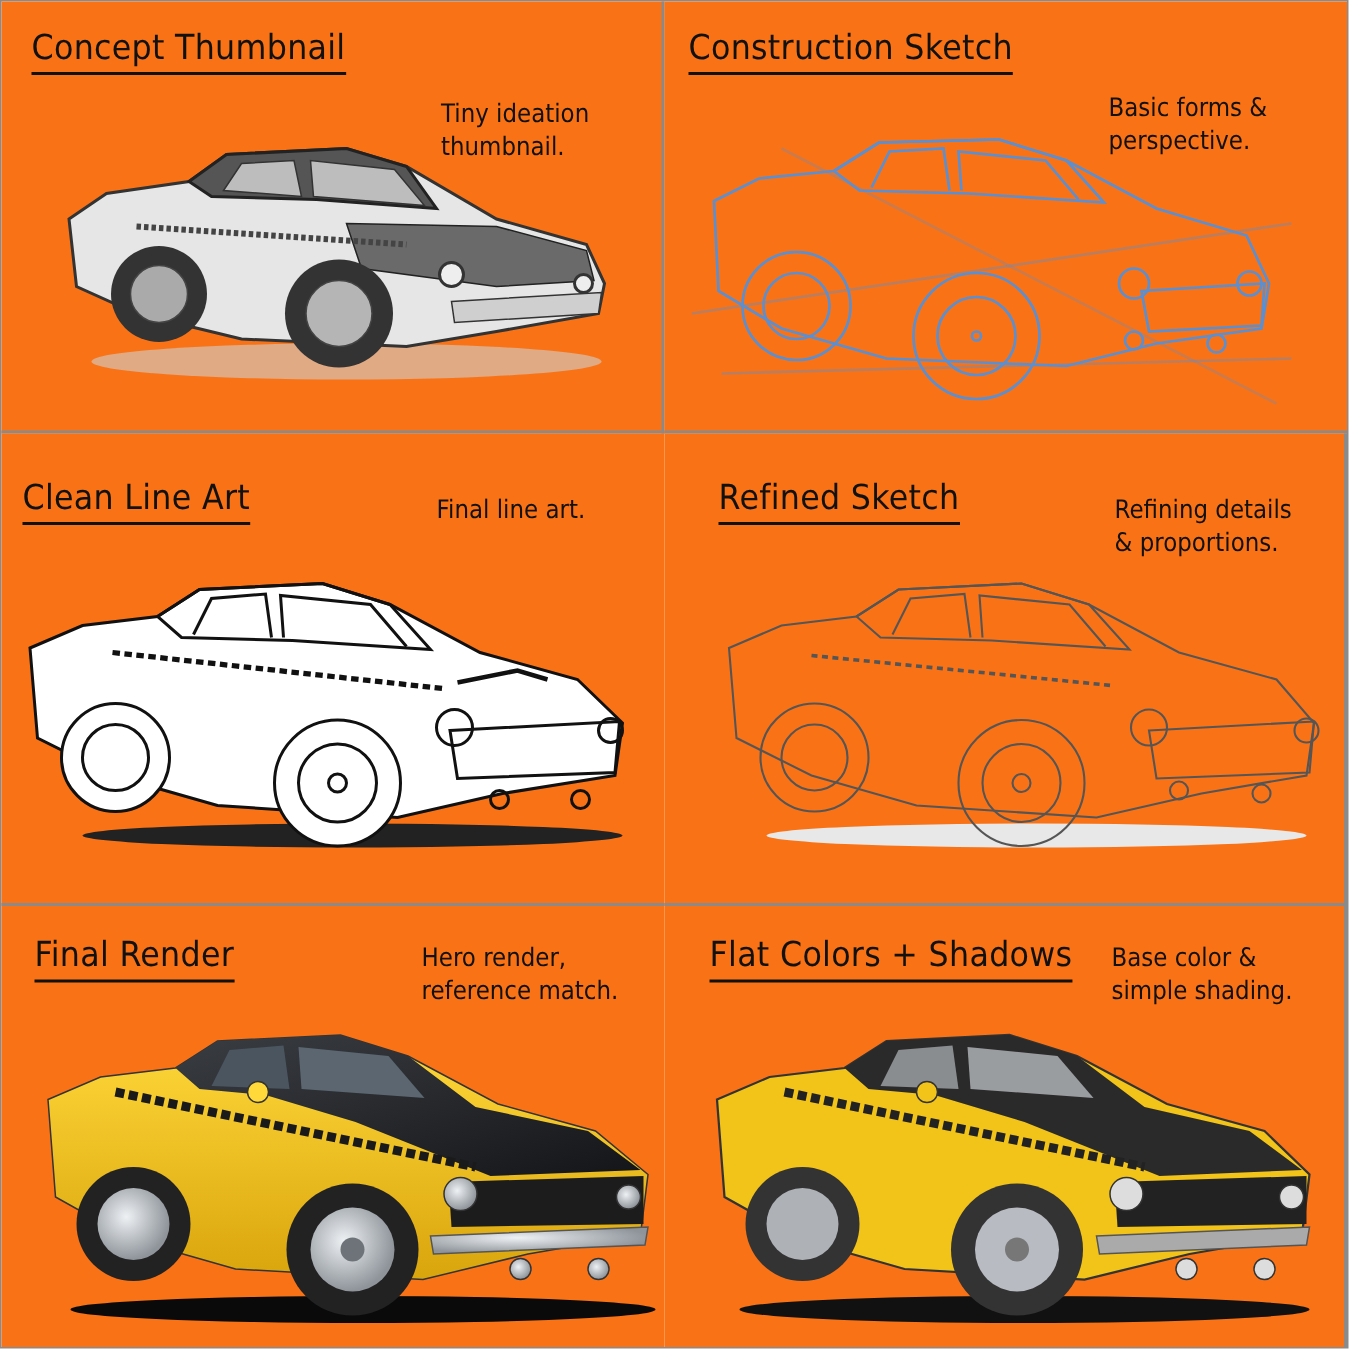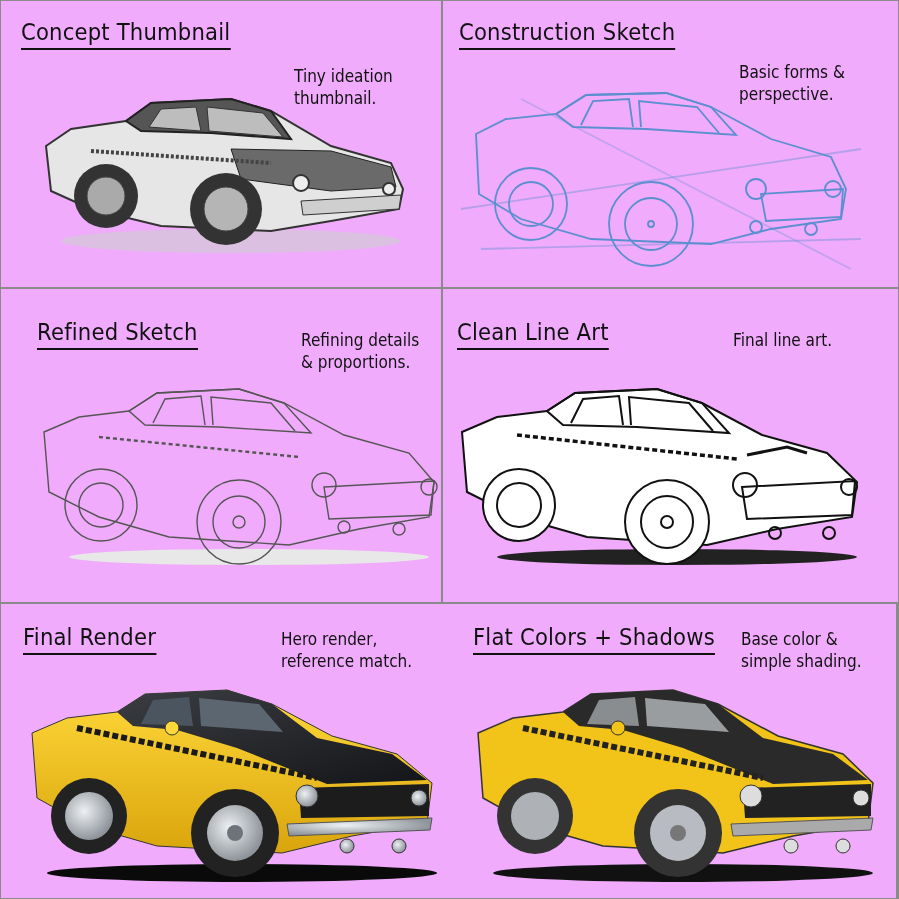--- a/index.html
+++ b/index.html
@@ -6,21 +6,21 @@
   body { width:899px; height:899px; overflow:hidden; font-family:"DejaVu Sans", sans-serif; }
   .grid {
     position:absolute; left:0; top:0; width:897px; height:897px;
     border:1px solid #8a8a8a;
     display:grid;
     grid-template-columns: 442px 455px;
     grid-template-rows: 288px 315px 294px;
     background:#fff;
   }
   .panel {
-    position:relative; overflow:hidden; background:#f0abfc;
+    position:relative; overflow:hidden; background:#f97316;
     box-sizing:border-box;
   }
   .panel.c0 { border-right:2px solid #8a8a8a; }
   .panel.r0, .panel.r1 { border-bottom:2px solid #8a8a8a; }
   .title {
     position:absolute; font-size:23px; color:#111; letter-spacing:0.2px;
     font-family:"DejaVu Sans", sans-serif; font-weight:normal;
     padding-bottom:3px; border-bottom:2.5px solid #111; white-space:nowrap;
     transform:scaleX(0.92); transform-origin:left top;
   }
@@ -76,20 +76,44 @@
       <circle cx="190" cy="135" r="42"></circle>
         <circle cx="190" cy="135" r="26"></circle>
         <circle cx="190" cy="135" r="3"></circle>
       <circle cx="295" cy="100" r="10"></circle>
         <circle cx="372" cy="100" r="8"></circle>
       <circle cx="295" cy="138" r="6"></circle>
         <circle cx="350" cy="140" r="6"></circle>
     </svg>
   </div>
 
+  <div class="panel c1 r1">
+    <div class="title" style="left:14px;top:30px;">Clean Line Art</div>
+    <div class="caption" style="left:290px;top:40px;">Final line art.</div>
+    <svg class="car" style="left:14px;top:98px;" width="410" height="185" viewBox="0 0 410 185" fill="none" stroke="#111" stroke-width="2">
+      <ellipse cx="220" cy="170" rx="180" ry="8" fill="#222" stroke="none"></ellipse>
+      <path d="M5 45 L40 30 L90 24 L118 6 L200 2 L245 16 L305 48 L370 66 L400 95 L395 130 L320 142 L250 158 L130 150 L60 130 L10 105 Z" fill="#fff"></path>
+      <path d="M90 24 L118 6 L200 2 L245 16 L272 46 L180 40 L106 38 Z"></path>
+      <path d="M114 36 L126 12 L162 9 L166 38"></path>
+        <path d="M174 38 L172 10 L232 16 L256 44"></path>
+      <path d="M60 48 L280 72" stroke-dasharray="5 3" stroke-width="3.5"></path>
+      <path d="M290 68 L330 60 L350 66" stroke-width="3"></path>
+      <path d="M285 100 L398 94 L395 128 L290 132 Z"></path>
+      <circle cx="62" cy="118" r="36" fill="#fff"></circle>
+        <circle cx="62" cy="118" r="22"></circle>
+      <circle cx="210" cy="135" r="42" fill="#fff"></circle>
+        <circle cx="210" cy="135" r="26"></circle>
+        <circle cx="210" cy="135" r="6"></circle>
+      <circle cx="288" cy="98" r="12"></circle>
+        <circle cx="392" cy="100" r="8"></circle>
+      <circle cx="318" cy="146" r="6"></circle>
+        <circle cx="372" cy="146" r="6"></circle>
+    </svg>
+  </div>
+
   <div class="panel c0 r1">
     <div class="title" style="left:36px;top:30px;">Refined Sketch</div>
     <div class="caption" style="left:300px;top:40px;">Refining details
 &amp; proportions.</div>
     <svg class="car" style="left:38px;top:98px;" width="400" height="185" viewBox="0 0 400 185" fill="none" stroke="#555" stroke-width="1.4">
       <ellipse cx="210" cy="170" rx="180" ry="8" fill="#e8e8e8" stroke="none"></ellipse>
       <path d="M5 45 L40 30 L90 24 L118 6 L200 2 L245 16 L305 48 L370 66 L395 95 L390 130 L320 142 L250 158 L130 150 L60 130 L10 105 Z"></path>
       <path d="M90 24 L118 6 L200 2 L245 16 L272 46 L180 40 L106 38 Z"></path>
       <path d="M114 36 L126 12 L162 9 L166 38"></path>
         <path d="M174 38 L172 10 L232 16 L256 44"></path>
@@ -97,44 +121,20 @@
       <path d="M285 100 L395 94 L392 128 L290 132 Z"></path>
       <circle cx="62" cy="118" r="36"></circle>
         <circle cx="62" cy="118" r="22"></circle>
       <circle cx="200" cy="135" r="42"></circle>
         <circle cx="200" cy="135" r="26"></circle>
         <circle cx="200" cy="135" r="6"></circle>
       <circle cx="285" cy="98" r="12"></circle>
         <circle cx="390" cy="100" r="8"></circle>
       <circle cx="305" cy="140" r="6"></circle>
         <circle cx="360" cy="142" r="6"></circle>
-    </svg>
-  </div>
-
-  <div class="panel c1 r1">
-    <div class="title" style="left:14px;top:30px;">Clean Line Art</div>
-    <div class="caption" style="left:290px;top:40px;">Final line art.</div>
-    <svg class="car" style="left:14px;top:98px;" width="410" height="185" viewBox="0 0 410 185" fill="none" stroke="#111" stroke-width="2">
-      <ellipse cx="220" cy="170" rx="180" ry="8" fill="#222" stroke="none"></ellipse>
-      <path d="M5 45 L40 30 L90 24 L118 6 L200 2 L245 16 L305 48 L370 66 L400 95 L395 130 L320 142 L250 158 L130 150 L60 130 L10 105 Z" fill="#fff"></path>
-      <path d="M90 24 L118 6 L200 2 L245 16 L272 46 L180 40 L106 38 Z"></path>
-      <path d="M114 36 L126 12 L162 9 L166 38"></path>
-        <path d="M174 38 L172 10 L232 16 L256 44"></path>
-      <path d="M60 48 L280 72" stroke-dasharray="5 3" stroke-width="3.5"></path>
-      <path d="M290 68 L330 60 L350 66" stroke-width="3"></path>
-      <path d="M285 100 L398 94 L395 128 L290 132 Z"></path>
-      <circle cx="62" cy="118" r="36" fill="#fff"></circle>
-        <circle cx="62" cy="118" r="22"></circle>
-      <circle cx="210" cy="135" r="42" fill="#fff"></circle>
-        <circle cx="210" cy="135" r="26"></circle>
-        <circle cx="210" cy="135" r="6"></circle>
-      <circle cx="288" cy="98" r="12"></circle>
-        <circle cx="392" cy="100" r="8"></circle>
-      <circle cx="318" cy="146" r="6"></circle>
-        <circle cx="372" cy="146" r="6"></circle>
     </svg>
   </div>
 
   <div class="panel c1 r2">
     <div class="title" style="left:22px;top:20px;">Final Render</div>
     <div class="caption" style="left:280px;top:24px;">Hero render,
 reference match.</div>
     <svg class="car" style="left:26px;top:84px;" width="420" height="200" viewBox="0 0 420 200">
       <defs>
         <linearGradient id="yel" x1="0" y1="0" x2="0" y2="1">

